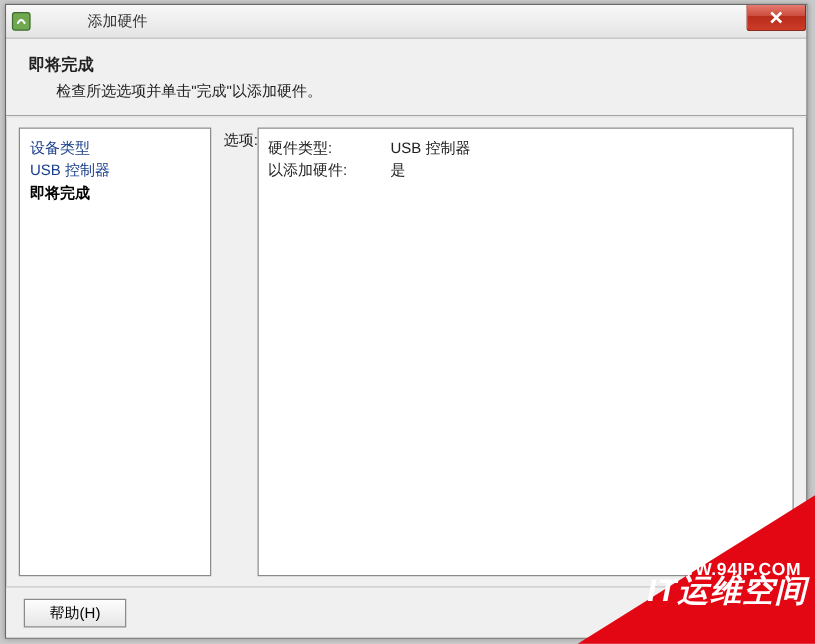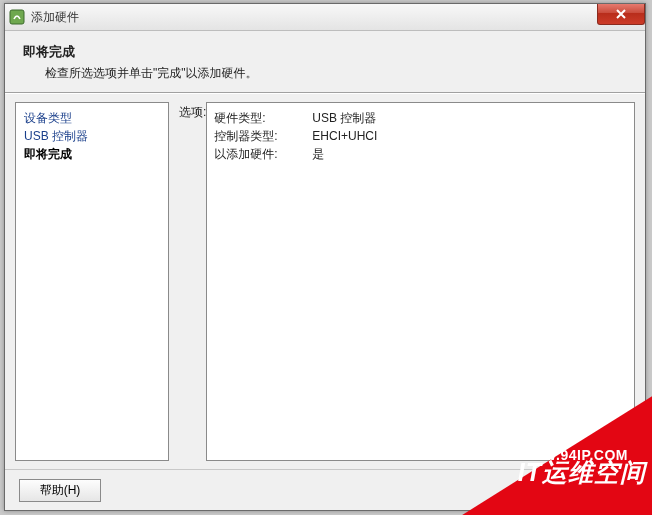--- a/index.html
+++ b/index.html
@@ -26,20 +26,21 @@
     flex-direction: column;
   }
   .titlebar {
     height: 26px;
     background: linear-gradient(to bottom, #f8f8f8, #e4e4e4);
     border-bottom: 1px solid #bdbdbd;
     display: flex;
     align-items: center;
     padding: 0 4px;
     position: relative;
+    gap: 39px;
   }
   .titlebar .app-icon {
     width: 16px;
     height: 16px;
     margin-right: 6px;
   }
   .titlebar .title-text {
     color: #333;
   }
   .close-btn {
@@ -175,21 +176,21 @@
     position: absolute;
     right: -2px;
     bottom: -2px;
     width: 0;
     height: 0;
     border-left: 195px solid transparent;
     border-bottom: 122px solid #e30613;
   }
   .watermark .wm-url {
     position: absolute;
-    right: 24px;
+    right: 11px;
     bottom: 52px;
     color: #fff;
     font-weight: bold;
     font-size: 14px;
     letter-spacing: 0.5px;
     font-family: Arial, sans-serif;
   }
   .watermark .wm-brand {
     position: absolute;
     right: 6px;
@@ -264,24 +265,20 @@
     </div>
 
     <div class="main-panel">
       <div class="options-label">选项:</div>
       <div class="summary-box">
         <div class="summary-row">
           <div class="k">硬件类型:</div>
           <div class="v">USB 控制器</div>
         </div>
         <div class="summary-row">
-          <div class="k">控制器类型:</div>
-          <div class="v">EHCI+UHCI</div>
-        </div>
-        <div class="summary-row">
           <div class="k">以添加硬件:</div>
           <div class="v">是</div>
         </div>
       </div>
     </div>
 
   </div>
 
   <div class="button-row">
     <button class="wiz-btn">帮助(H)</button>

